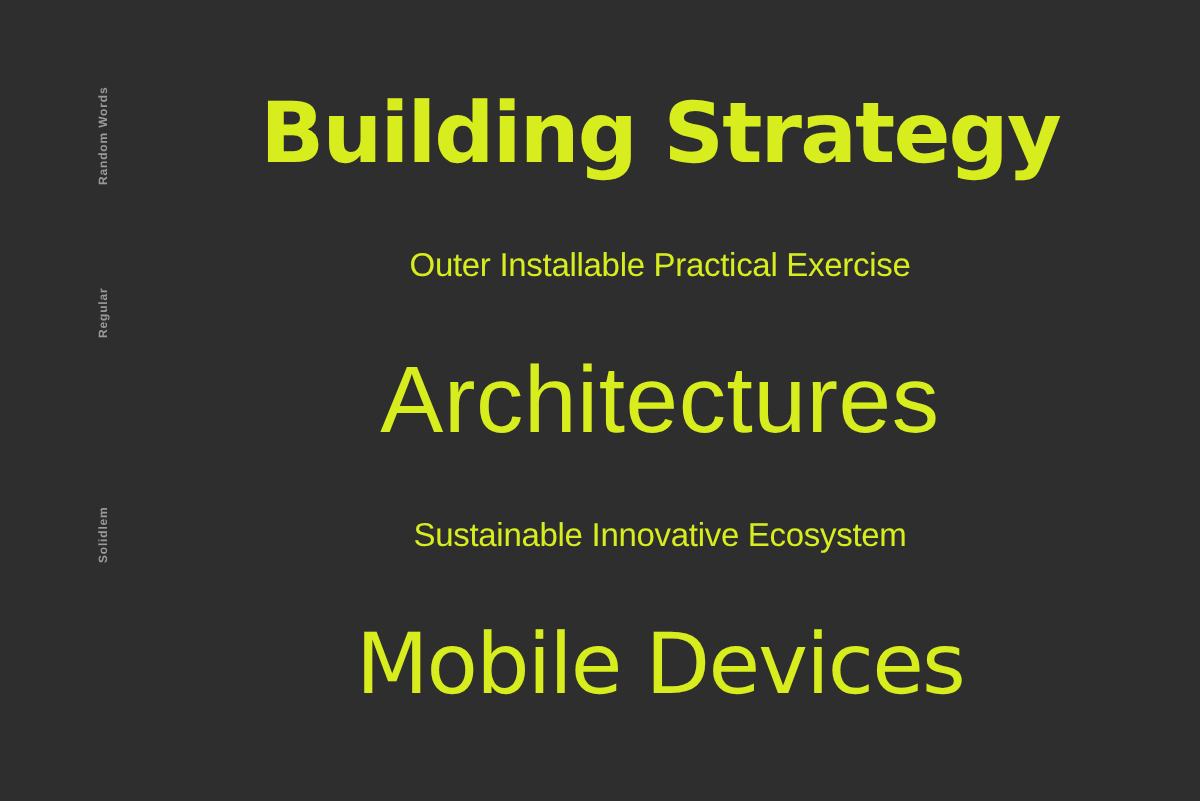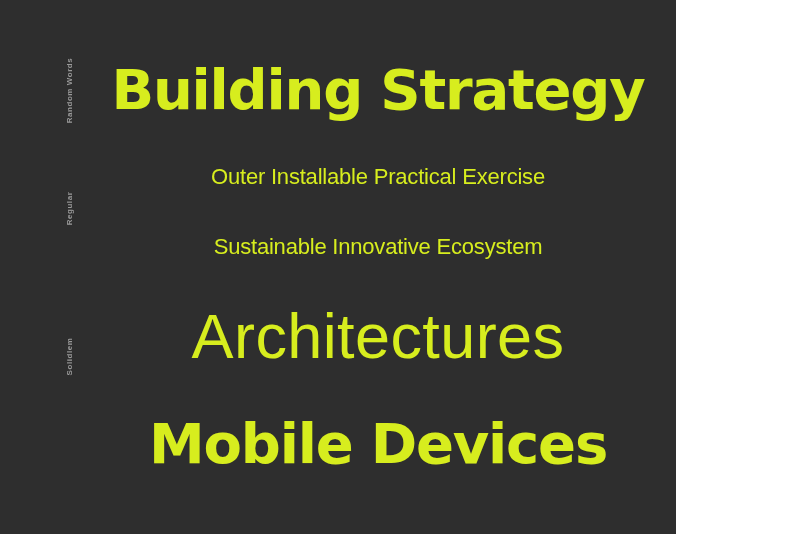--- a/index.html
+++ b/index.html
@@ -9,21 +9,21 @@
   }
   body {
     width: 800px;
     height: 534px;
     overflow: hidden;
     font-family: "Liberation Sans", sans-serif;
   }
 
   #poster {
     position: relative;
-    width: 676px;
+    width: 800px;
     height: 534px;
     background: #2e2e2e;
     box-sizing: border-box;
     overflow: hidden;
   }
 
   
   .side-label {
     position: absolute;
     left: 0;
@@ -67,21 +67,21 @@
 
   
   .line.heavy {
     font-family: "DejaVu Sans", sans-serif;
     font-weight: 700;
     font-size: 56px;
     letter-spacing: -1.2px;
   }
   .line.heavy-2 {
     font-family: "DejaVu Sans", sans-serif;
-    font-weight: 700;
+    font-weight: 400;
     font-size: 56px;
     letter-spacing: -1.2px;
   }
 
   
   .line.regular {
     font-family: "Liberation Sans", sans-serif;
     font-weight: 400;
     font-size: 22px;
     letter-spacing: -0.2px;
@@ -105,20 +105,20 @@
   <div class="side-label l2" style="color: rgb(154, 154, 154);">Regular</div>
 
   <div class="side-label l3" style="color: rgb(154, 154, 154);">Solidlem</div>
 
   <div id="specimen">
 
     <div class="line heavy" style="color: rgb(215, 237, 30);">Building Strategy</div>
 
     <div class="line regular" style="color: rgb(215, 237, 30);">Outer Installable Practical Exercise</div>
 
+    <div class="line light" style="color: rgb(215, 237, 30);">Architectures</div>
+
     <div class="line regular" style="color: rgb(215, 237, 30);">Sustainable Innovative Ecosystem</div>
-
-    <div class="line light" style="color: rgb(215, 237, 30);">Architectures</div>
 
     <div class="line heavy-2" style="color: rgb(215, 237, 30);">Mobile Devices</div>
 
   </div>
 </div>
 
 </body></html>

